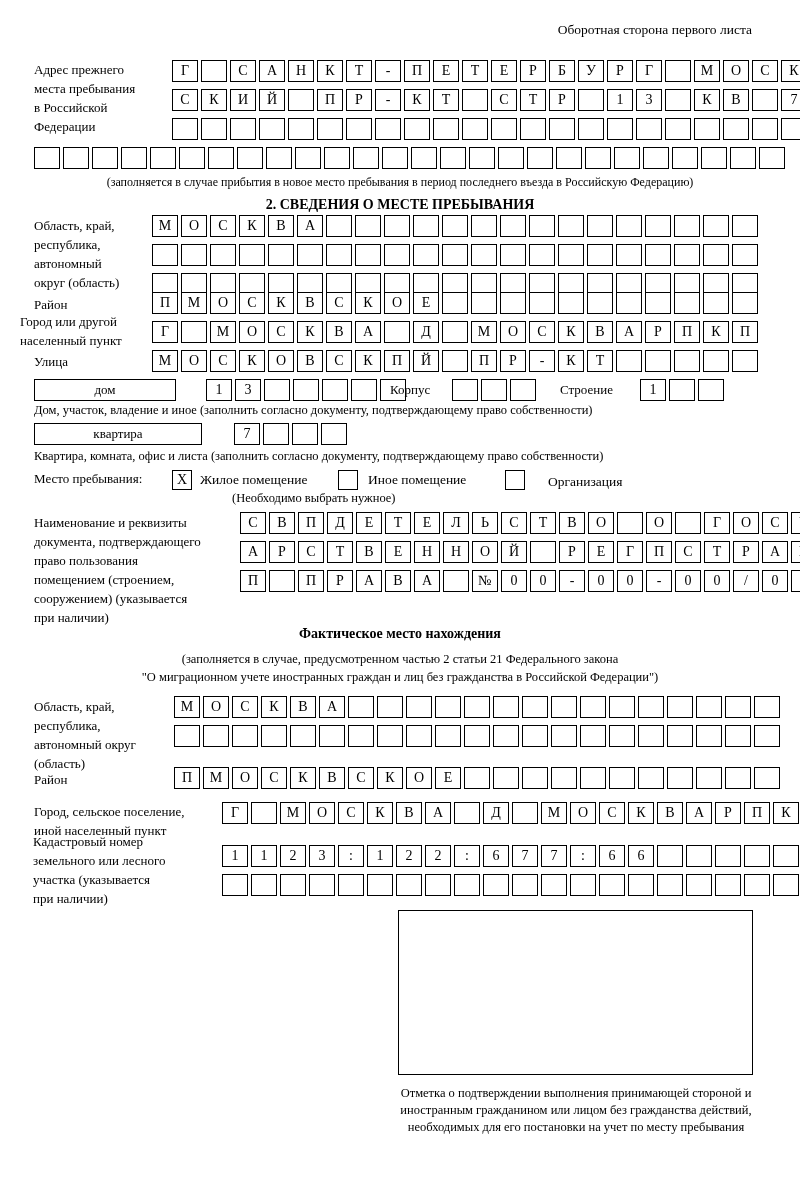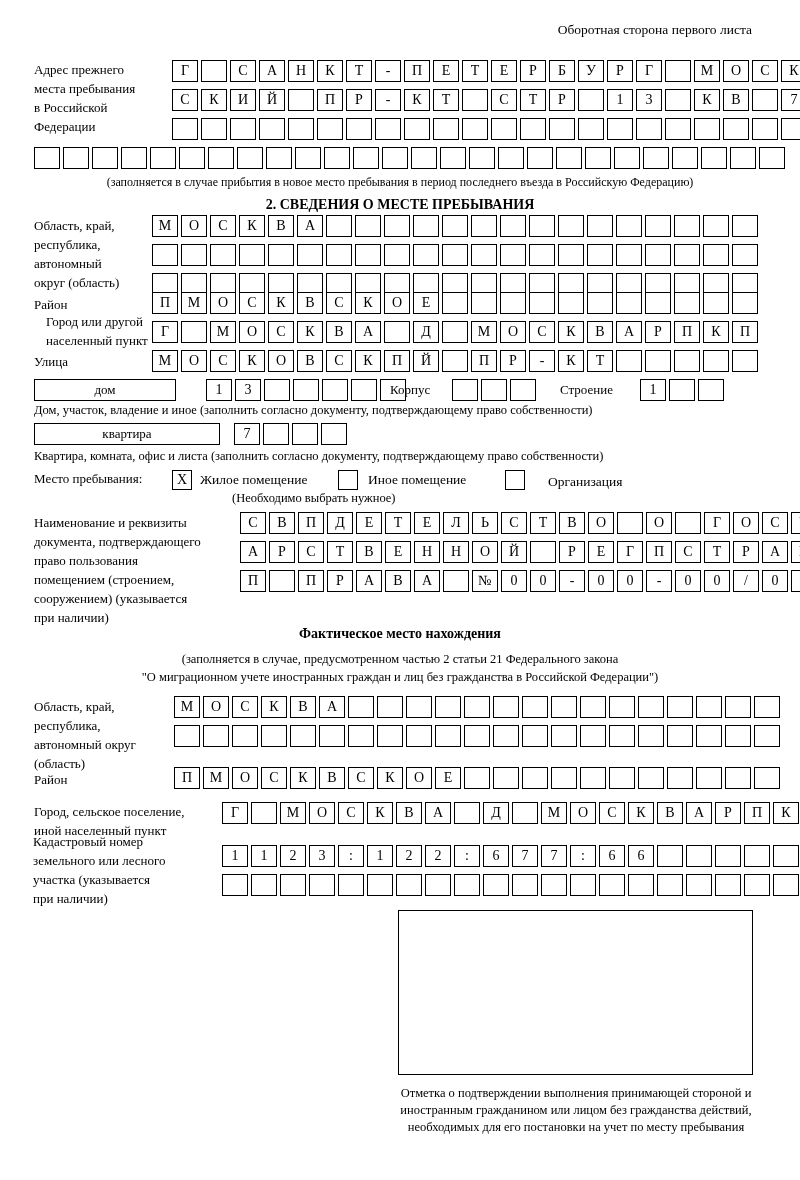--- a/index.html
+++ b/index.html
@@ -301,21 +301,21 @@
       <div class="cell"></div>
       <div class="cell"></div>
       <div class="cell"></div>
       <div class="cell"></div>
       <div class="cell"></div>
       <div class="cell"></div>
       <div class="cell"></div>
       <div class="cell"></div>
     </div>
 
-  <div class="lbl" style="left:46px; top:312px;">Город или другой
+  <div class="lbl" style="left:20px; top:312px;">Город или другой
 населенный пункт</div>
   <div class="boxrow" id="s2-city" style="left:152px; top:321px;">
       <div class="cell">Г</div>
       <div class="cell"></div>
       <div class="cell">М</div>
       <div class="cell">О</div>
       <div class="cell">С</div>
       <div class="cell">К</div>
       <div class="cell">В</div>
       <div class="cell">А</div>
@@ -377,21 +377,21 @@
     </div>
   <div class="lbl" style="left:560px; top:380px;">Строение</div>
   <div class="boxrow" id="s2-stroenie" style="left:640px; top:379px;">
       <div class="cell">1</div>
       <div class="cell"></div>
       <div class="cell"></div>
     </div>
 
   <div class="lbl small" style="left:34px; top:401px;">Дом, участок, владение и иное (заполнить согласно документу, подтверждающему право собственности)</div>
 
-  <div class="wide-field" style="left:34px; top:423px; width:186px;">квартира</div>
+  <div class="wide-field" style="left:34px; top:423px; width:168px;">квартира</div>
   <div class="boxrow" id="s2-flat" style="left:234px; top:423px;">
       <div class="cell">7</div>
       <div class="cell"></div>
       <div class="cell"></div>
       <div class="cell"></div>
     </div>
 
   <div class="lbl small" style="left:34px; top:447px;">Квартира, комната, офис и листа (заполнить согласно документу, подтверждающему право собственности)</div>
 
   <div class="lbl" style="left:34px; top:469px;">Место пребывания:</div>

